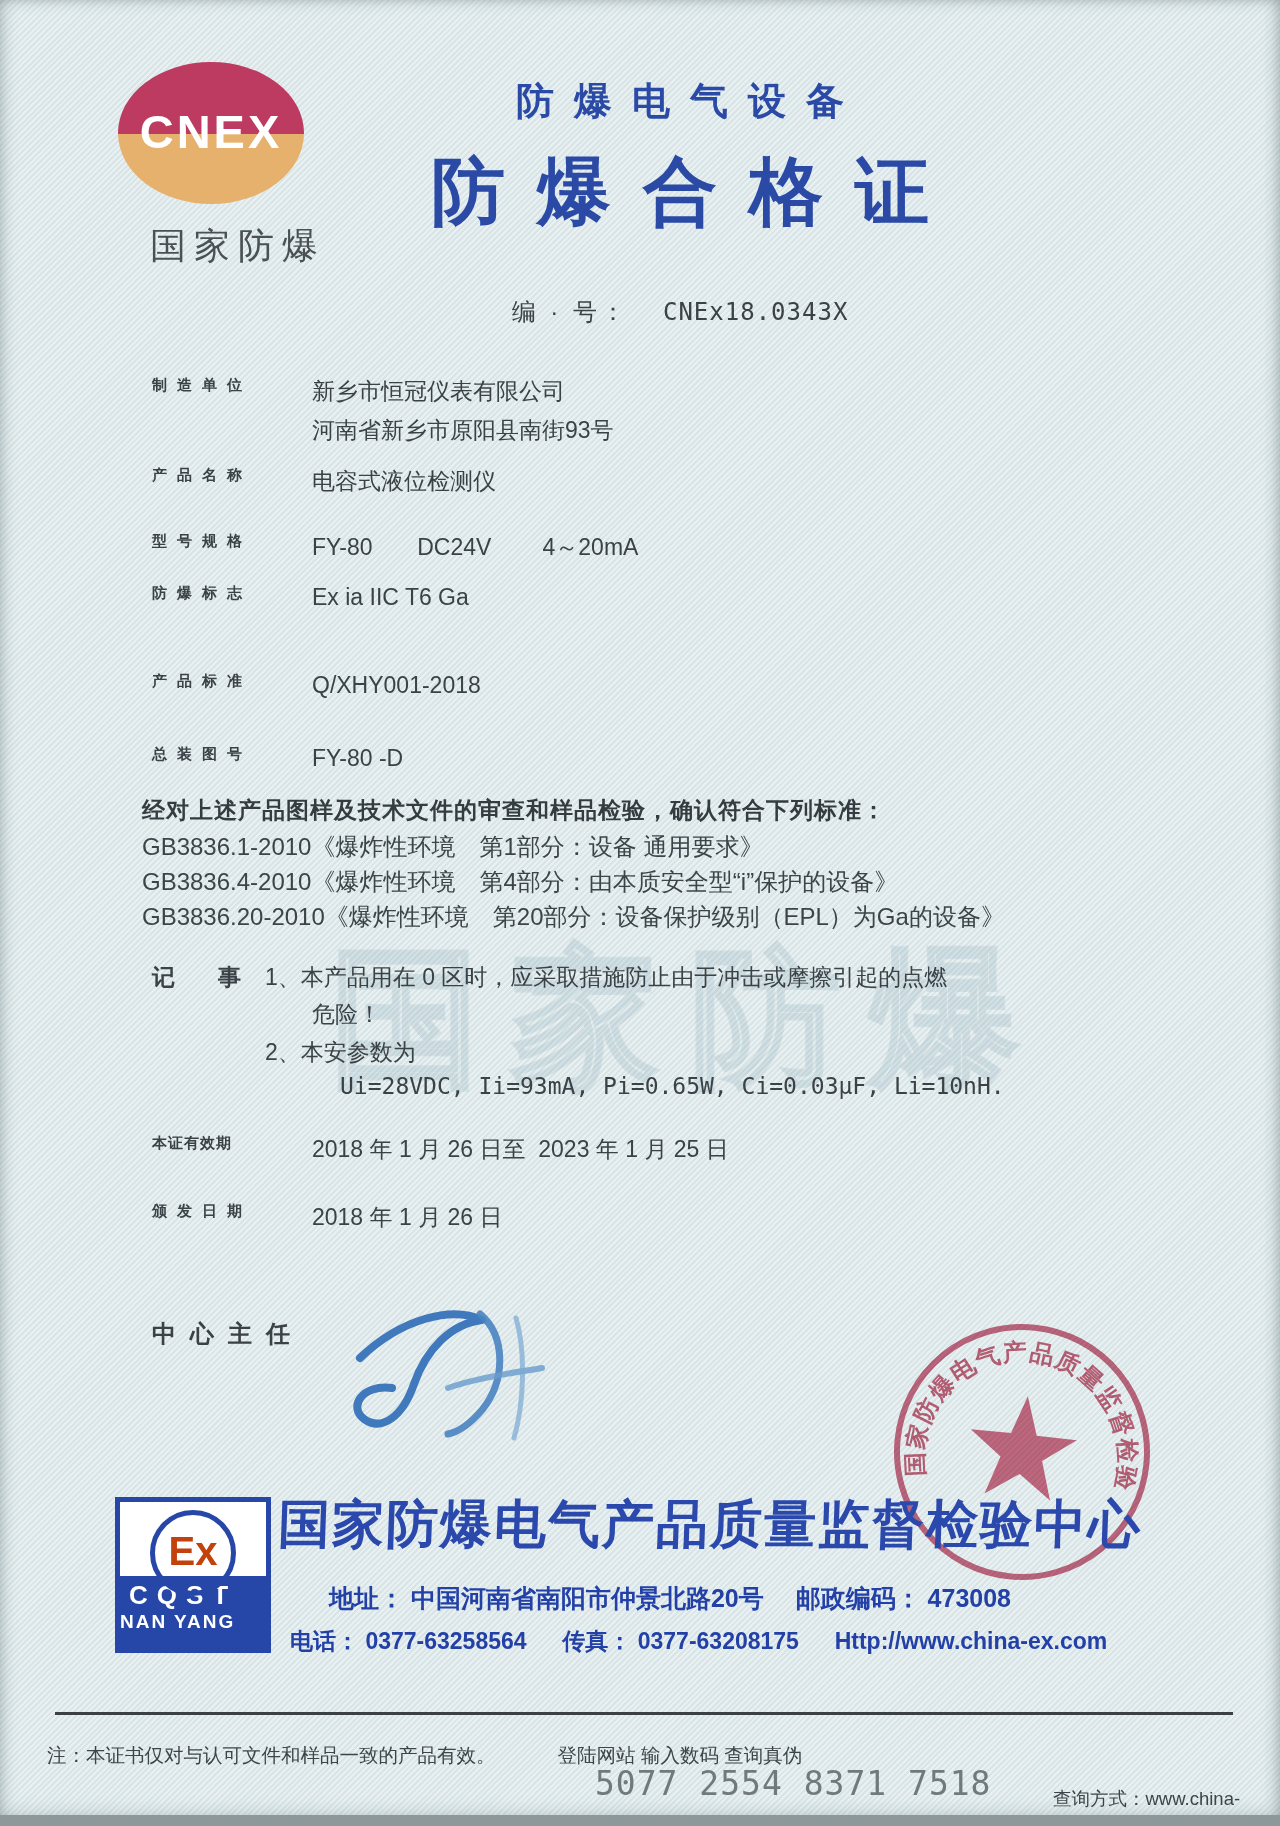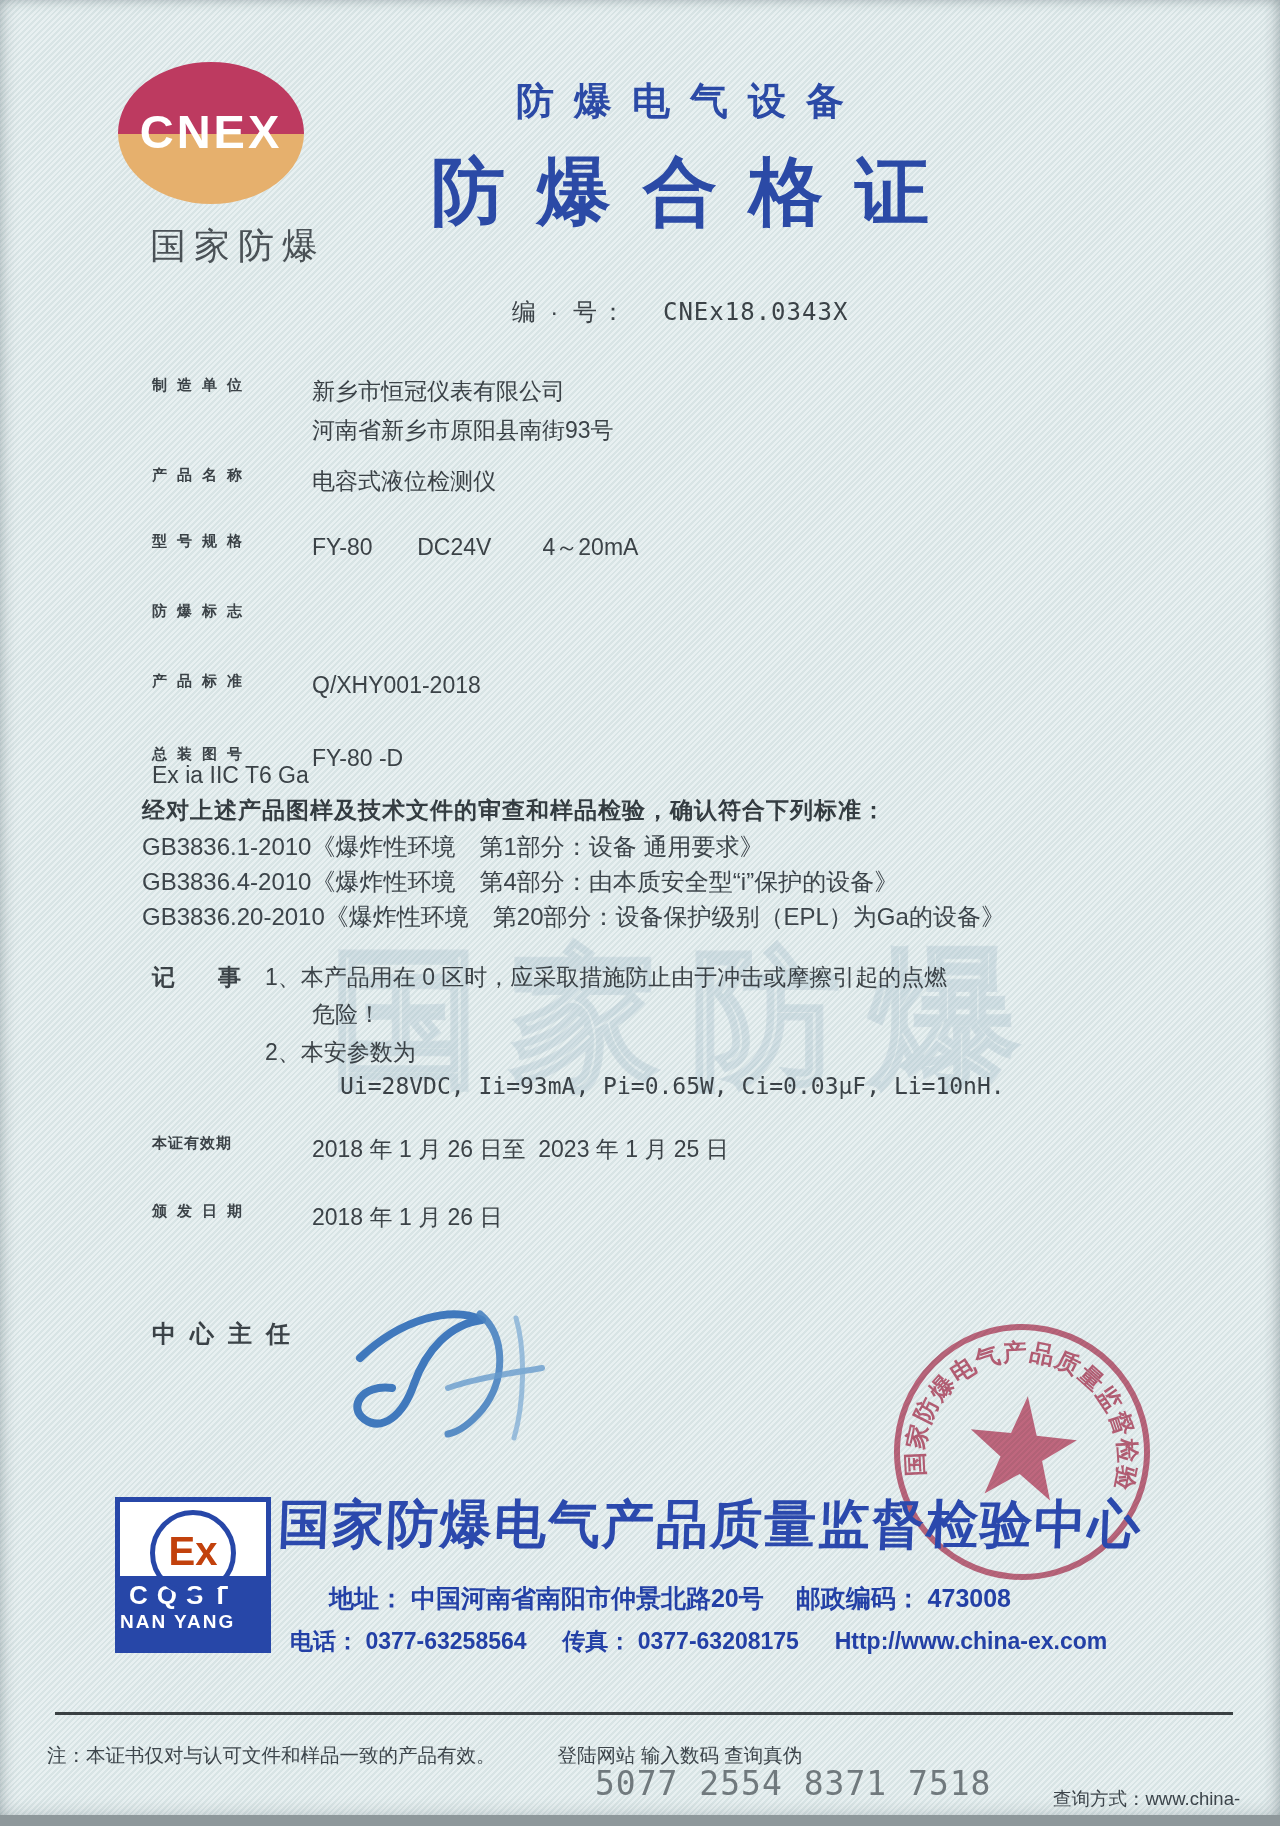--- a/index.html
+++ b/index.html
@@ -29,21 +29,21 @@
   .certno .val { margin-left:34px; font-family:"DejaVu Sans Mono",monospace; letter-spacing:1px; }
 
   
   .frow { left:152px; display:flex; align-items:flex-start; }
   .flabel { width:160px; flex:0 0 160px; font-size:15px; font-weight:600; color:#3b4247; letter-spacing:10px; white-space:nowrap; }
   .flabel.tight { letter-spacing:1px; }
   .fvalue { font-size:23px; color:#3b4247; white-space:pre; }
   .subline { left:312px; font-size:23px; color:#3b4247; }
 
   .r-mfr{top:376px;} .addr2{top:415px;} .r-prod{top:466px;} .r-model{top:532px;}
-  .r-mark{top:602px;flex-direction:column;} .r-std{top:672px;} .r-draw{top:745px;}
+  .r-mark{top:584px;} .r-std{top:672px;} .r-draw{top:745px;}
 
   .std-intro { left:142px; top:795px; font-size:23px; font-weight:600; color:#343c41; letter-spacing:1px; }
   .std-item { left:142px; font-size:24px; color:#3c444a; }
   .std1{top:831px;} .std2{top:866px;} .std3{top:901px;}
 
   .rem-label{ left:152px; top:962px; font-size:23px; font-weight:600; color:#3b4247; letter-spacing:10px;}
   .rem1{ left:265px; top:962px; font-size:23px; color:#3b4247; }
   .rem1b{ left:312px; top:999px; font-size:23px; color:#3b4247; }
   .rem2{ left:265px; top:1037px; font-size:23px; color:#3b4247; }
   .rem-params{ left:340px; top:1073px; font-size:23px; color:#3b4247; font-family:"DejaVu Sans Mono",monospace; letter-spacing:0; }

